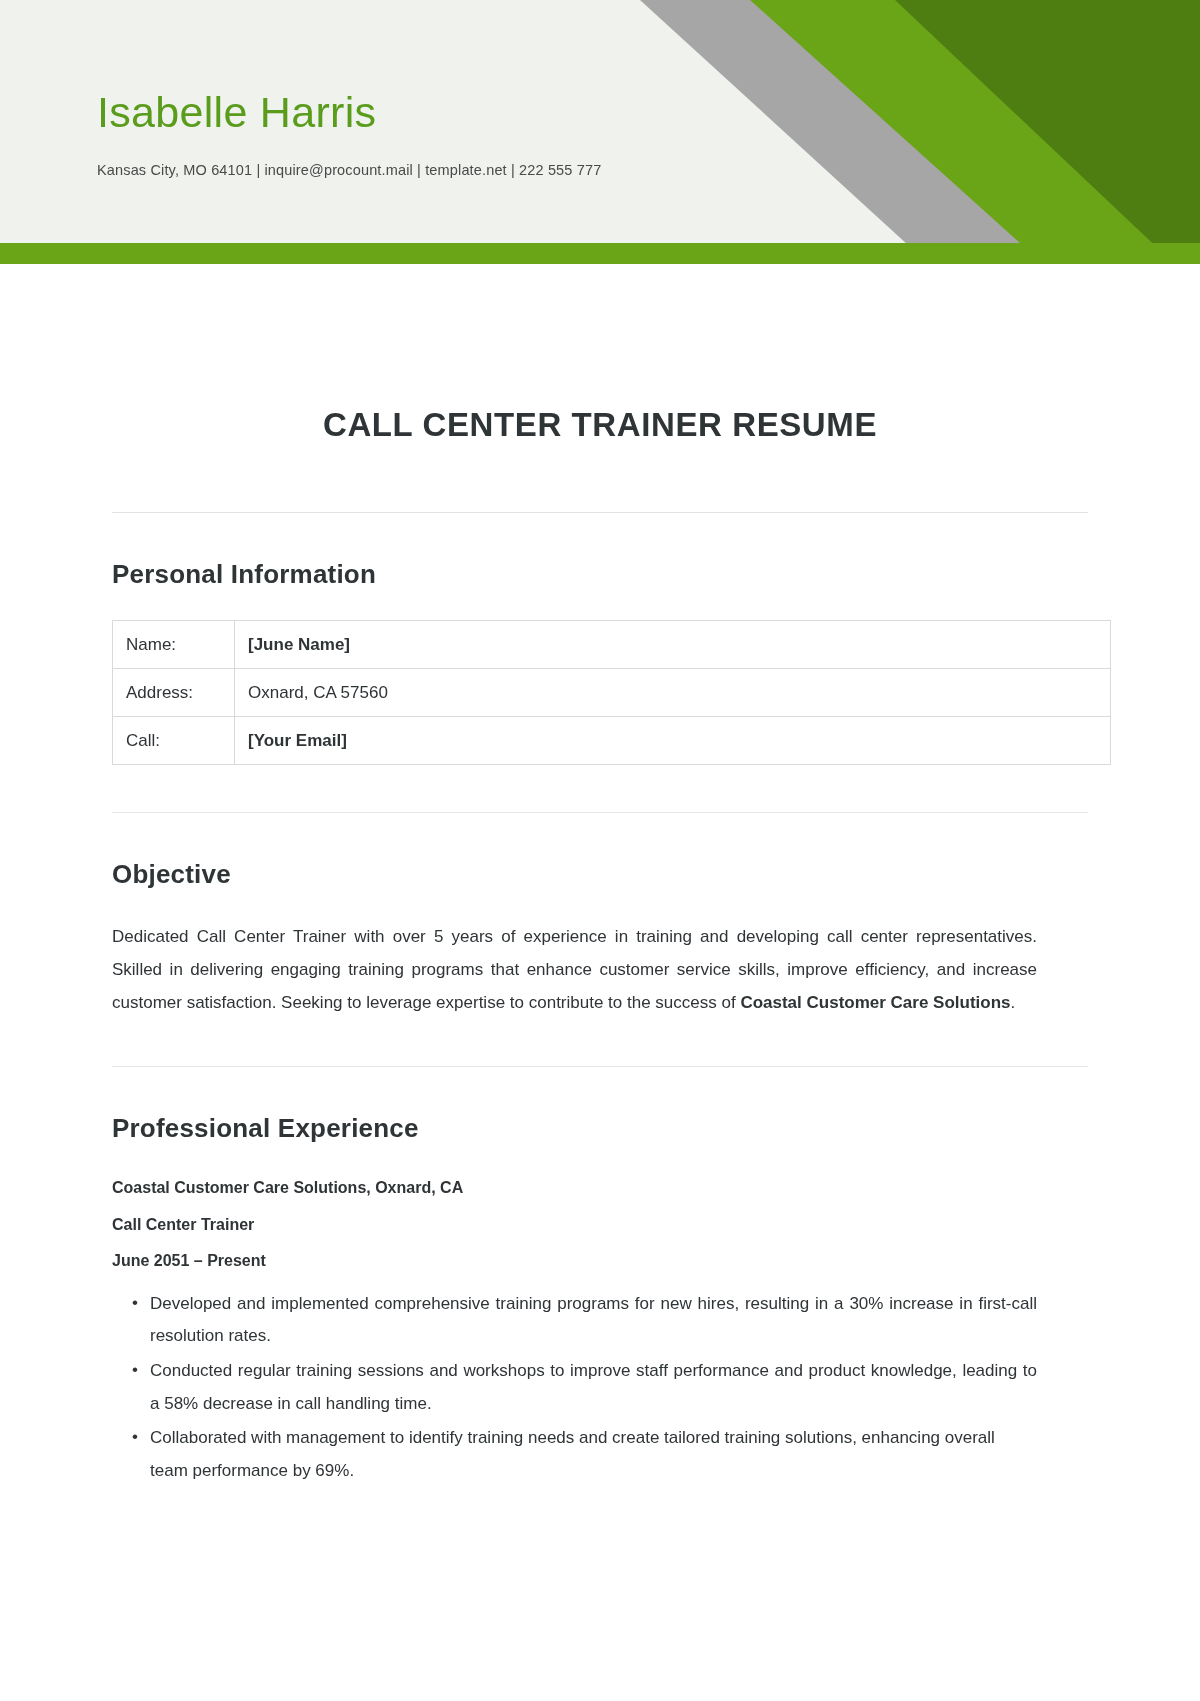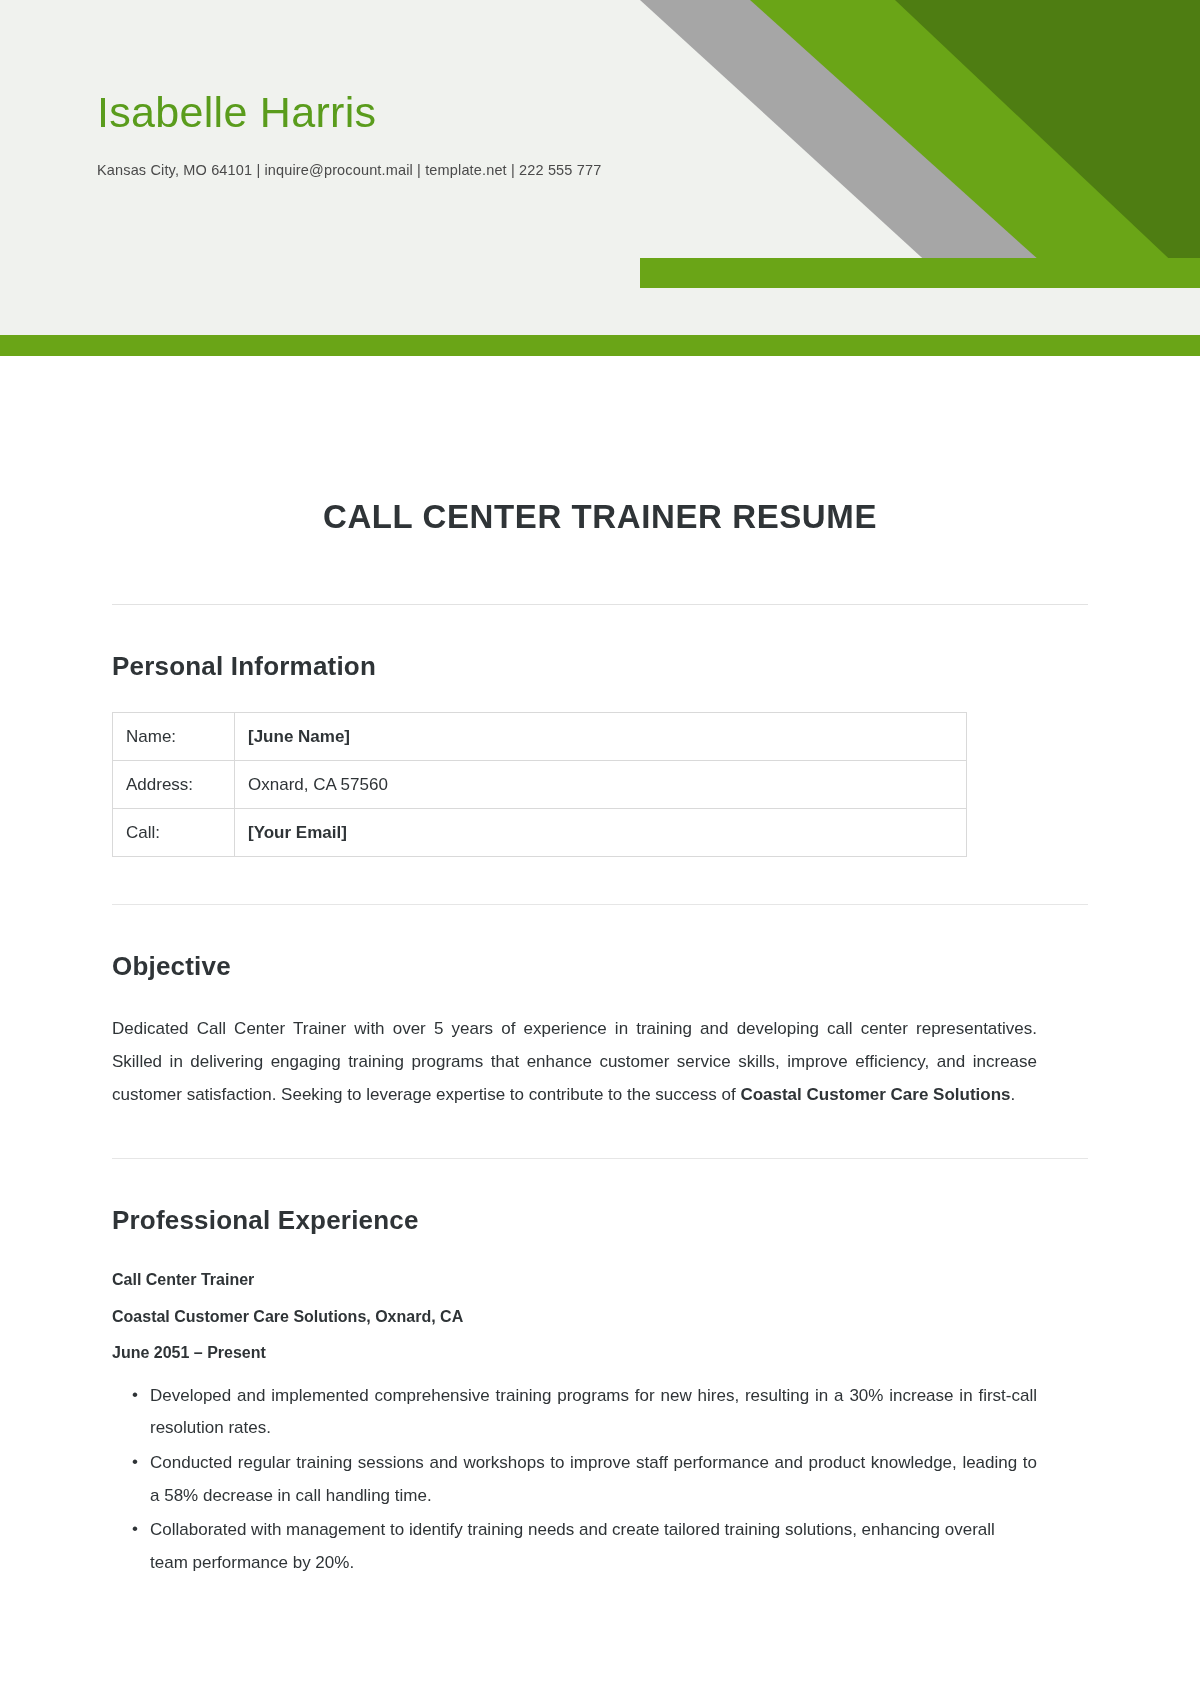--- a/index.html
+++ b/index.html
@@ -7,21 +7,21 @@
     width: 1200px;
     background: #ffffff;
     font-family: "Liberation Sans", sans-serif;
   }
   body { width: 1200px; min-height: 1701px; overflow: hidden; position: relative; }
 
   
   .header {
     position: relative;
     width: 1200px;
-    height: 356px;
+    height: 264px;
     background: #f0f2ee;
     overflow: hidden;
   }
   .header .deco {
     position: absolute;
     top: 0;
     right: 0;
     width: 560px;
     height: 288px;
     overflow: hidden;
@@ -77,21 +77,21 @@
     font-weight: 700;
     color: #2f3437;
     margin-top: 46px;
     letter-spacing: 0.2px;
   }
 
   
   table.info {
     margin-top: 30px;
     border-collapse: collapse;
-    width: 855px;
+    width: 999px;
     table-layout: fixed;
   }
   table.info td {
     border: 1px solid #d9d9d9;
     height: 48px;
     padding: 0 13px;
     font-size: 17px;
     color: #2f3437;
     vertical-align: middle;
   }
@@ -198,24 +198,24 @@
   <div class="section">
     <div class="section-title">Objective</div>
     <p class="para"><span>Dedicated Call Center Trainer with over 5 years of experience in training and developing call center representatives. Skilled in delivering engaging training programs that enhance customer service skills, improve efficiency, and increase customer satisfaction. Seeking to leverage expertise to contribute to the success of </span><b>Coastal Customer Care Solutions</b><span>.</span></p>
   </div>
 
   <div class="rule-sm"></div>
 
   <div class="section">
     <div class="section-title">Professional Experience</div>
     <div class="job">
+      <div class="job-line">Coastal Customer Care Solutions, Oxnard, CA</div>
       <div class="job-line">Call Center Trainer</div>
-      <div class="job-line">Coastal Customer Care Solutions, Oxnard, CA</div>
       <div class="job-line">June 2051 – Present</div>
       <ul class="bullets">
         <li>Developed and implemented comprehensive training programs for new hires, resulting in a 30% increase in first-call resolution rates.</li>
         <li>Conducted regular training sessions and workshops to improve staff performance and product knowledge, leading to a 58% decrease in call handling time.</li>
-        <li>Collaborated with management to identify training needs and create tailored training solutions, enhancing overall team performance by 20%.</li>
+        <li>Collaborated with management to identify training needs and create tailored training solutions, enhancing overall team performance by 69%.</li>
       </ul>
     </div>
   </div>
 
 </div>
 
 </body></html>

